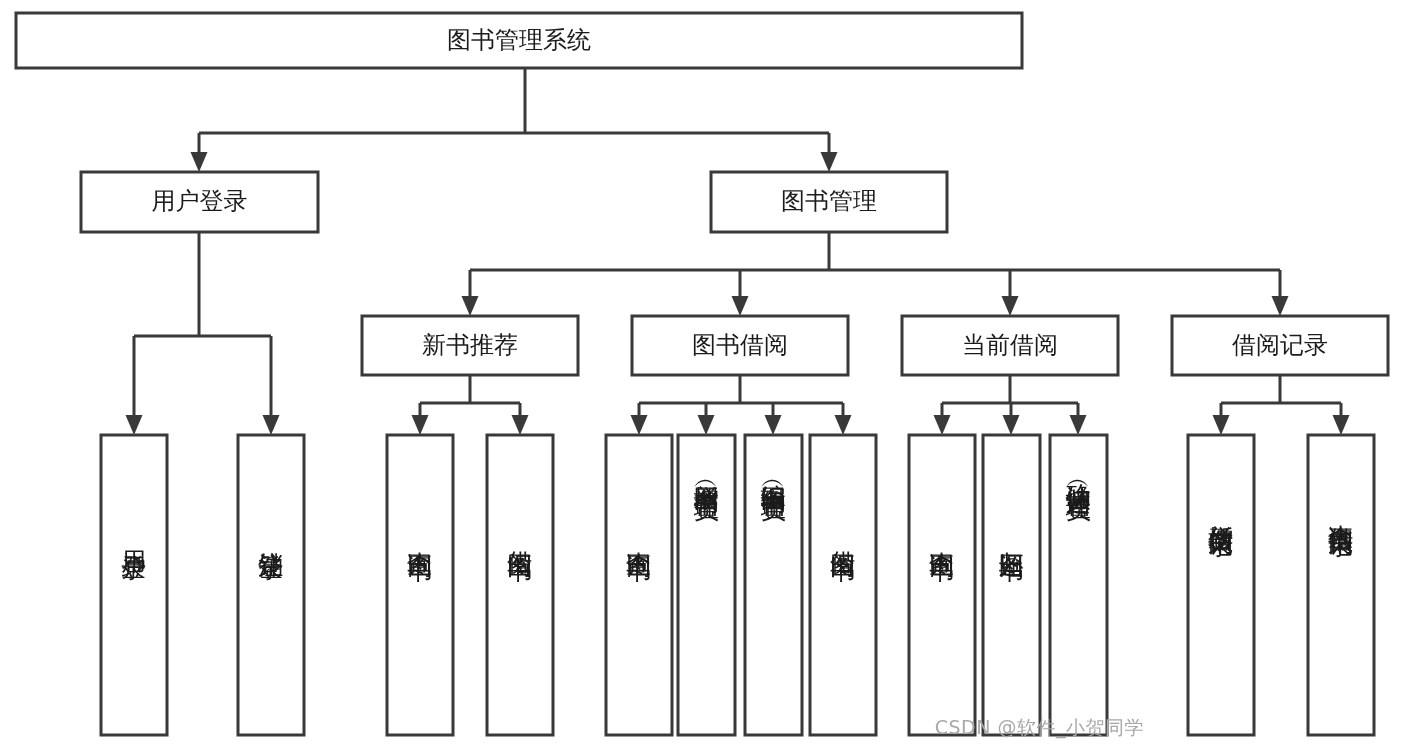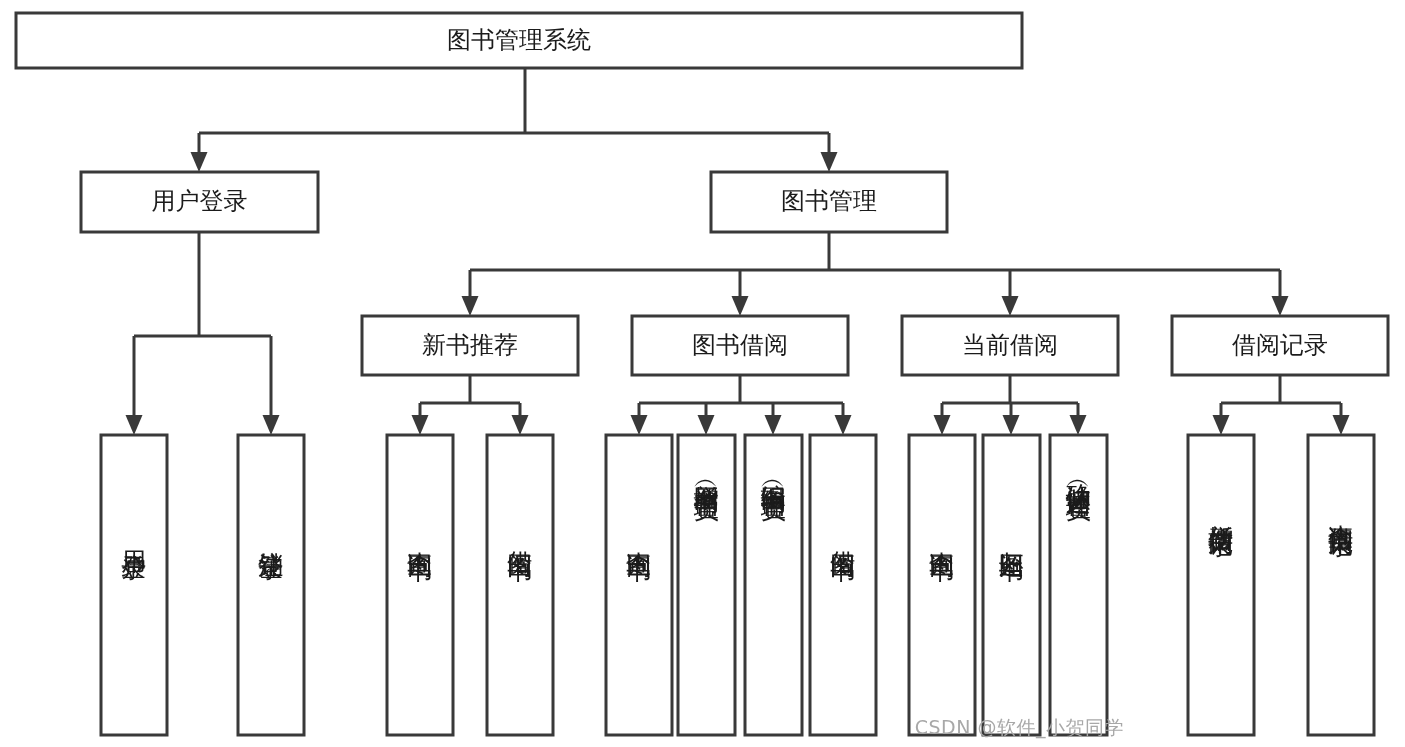--- a/index.html
+++ b/index.html
@@ -57,21 +57,21 @@
     line-height: 1.05;
     color: #1b1b1b;
     letter-spacing: 2px;
     text-align: center;
     white-space: nowrap;
     transform: translateX(-50%);
     pointer-events: none;
   }
   .watermark {
     position: absolute;
-    right: 24px;
+    right: 4px;
     bottom: 6px;
     font-family: "DejaVu Sans", "Liberation Sans", sans-serif;
     font-size: 19px;
     color: #a8a8a8;
     white-space: nowrap;
     letter-spacing: 0.5px;
   }
 </style>
 </head>
 <body>

